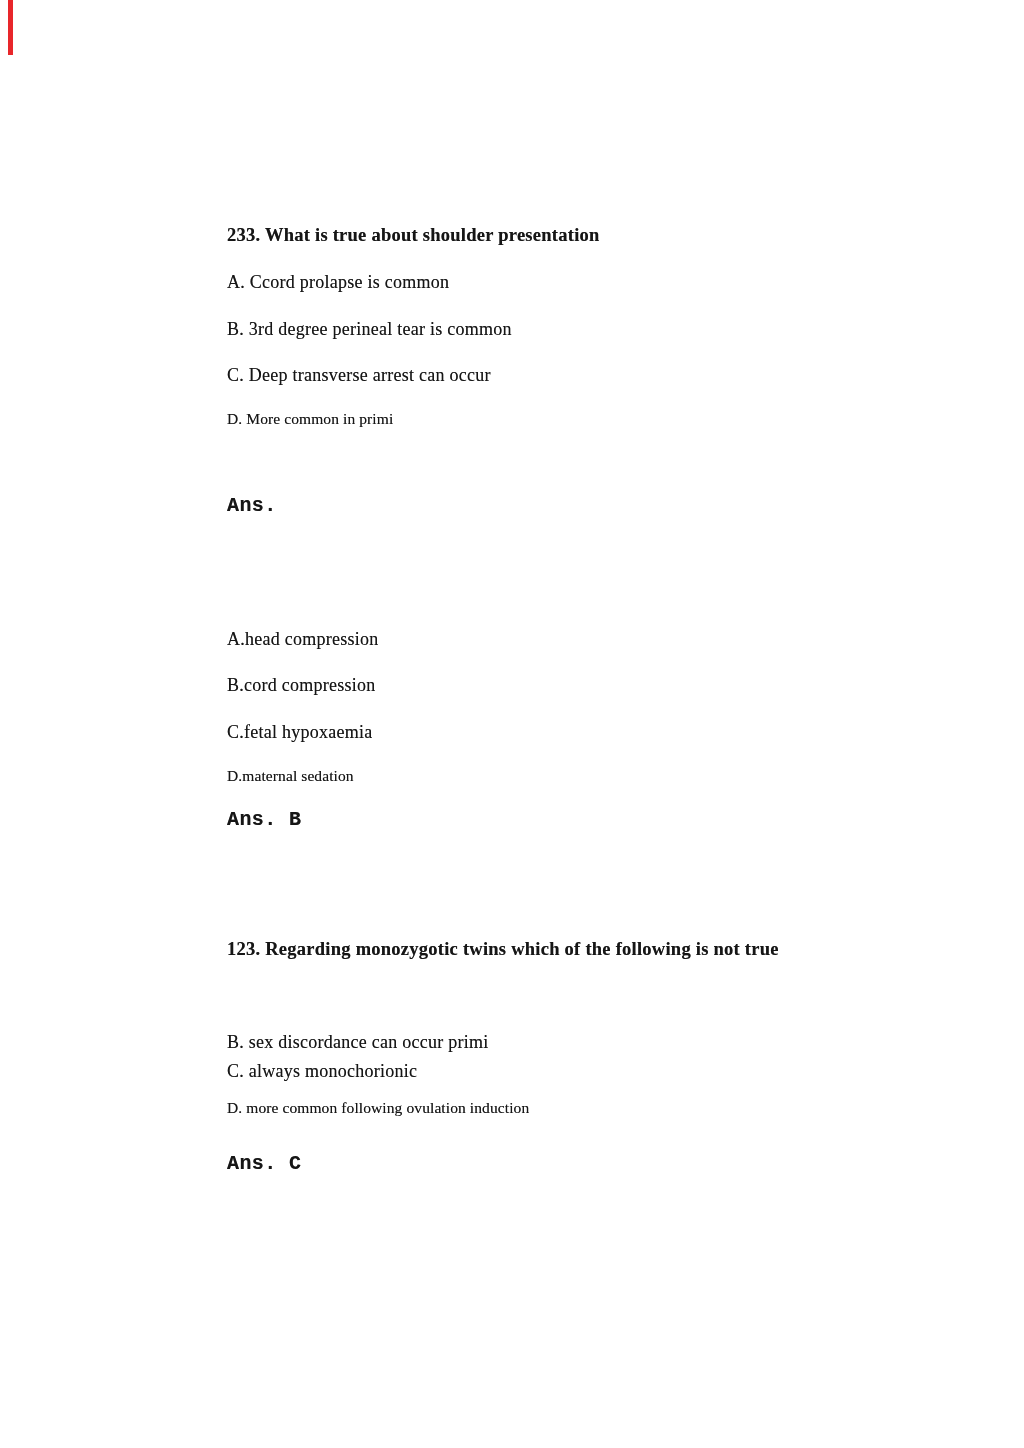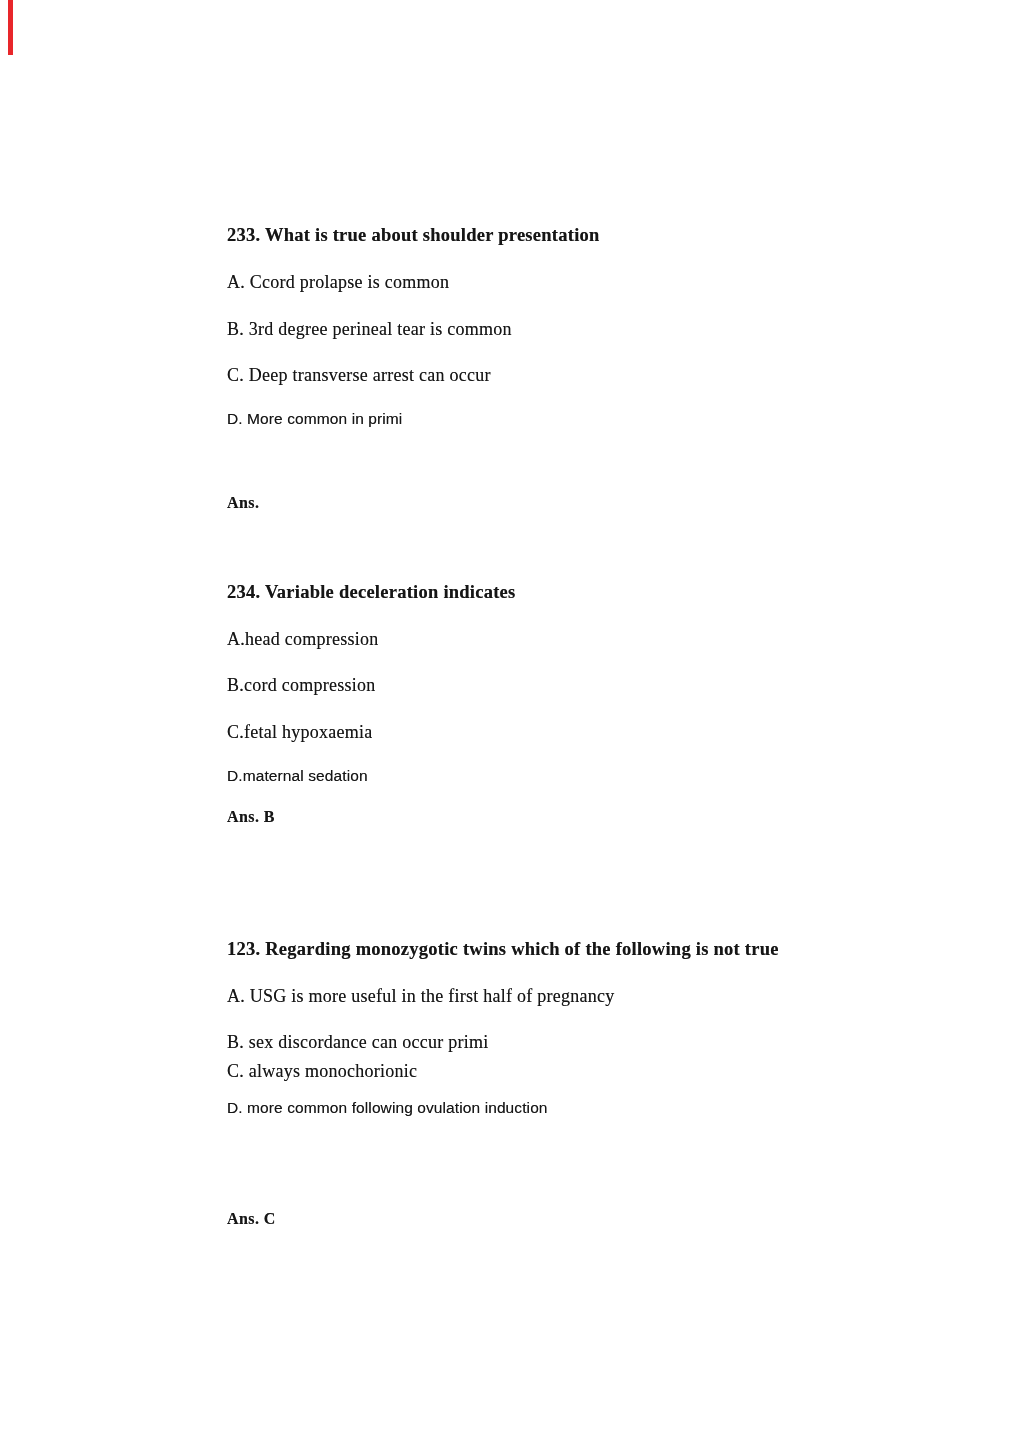--- a/index.html
+++ b/index.html
@@ -29,29 +29,29 @@
     font-size: 18.5px;
     letter-spacing: 0.25px;
   }
   .opt-serif {
     font-family: "Liberation Serif", serif;
     font-weight: 400;
     font-size: 18px;
     letter-spacing: 0.25px;
   }
   .opt-sans {
-    font-family: Liberation Sans, sans-serif;
+    font-family: Liberation Serif, serif;
     font-weight: 400;
     font-size: 15.5px;
     letter-spacing: 0.1px;
   }
   .ans {
-    font-family: Liberation Serif, serif;
+    font-family: Liberation Mono, monospace;
     font-weight: 700;
-    font-size: 16px;
+    font-size: 20px;
     letter-spacing: 0.4px;
   }
   .red-mark {
     position: absolute;
     left: 8px;
     top: 0px;
     width: 5px;
     height: 55px;
   }
 </style>
@@ -62,27 +62,25 @@
 
   <div class="red-mark" style="background: rgb(232, 38, 42);"></div>
 
   <div class="line q-title" style="top:225px">233. What is true about shoulder presentation</div>
   <div class="line opt-serif" style="top:272px">A. Ccord prolapse is common</div>
   <div class="line opt-serif" style="top:319px">B. 3rd degree perineal tear is common</div>
   <div class="line opt-serif" style="top:365px">C. Deep transverse arrest can occur</div>
   <div class="line opt-sans" style="top:410px">D. More common in primi</div>
   <div class="line ans" style="top:494px">Ans.</div>
 
-  <div class="line q-title" style="top:582px">234. Variable deceleration indicates</div>
   <div class="line opt-serif" style="top:629px">A.head compression</div>
   <div class="line opt-serif" style="top:675px">B.cord compression</div>
   <div class="line opt-serif" style="top:722px">C.fetal hypoxaemia</div>
   <div class="line opt-sans" style="top:767px">D.maternal sedation</div>
   <div class="line ans" style="top:808px">Ans. B</div>
 
   <div class="line q-title" style="top:939px">123. Regarding monozygotic twins which of the following is not true</div>
-  <div class="line opt-serif" style="top:986px">A. USG is more useful in the first half of pregnancy</div>
   <div class="line opt-serif" style="top:1032px">B. sex discordance can occur primi</div>
   <div class="line opt-serif" style="top:1061px">C. always monochorionic</div>
   <div class="line opt-sans" style="top:1099px">D. more common following ovulation induction</div>
-  <div class="line ans" style="top:1210px">Ans. C</div>
+  <div class="line ans" style="top:1152px">Ans. C</div>
 
 </div>
 
 </body></html>

